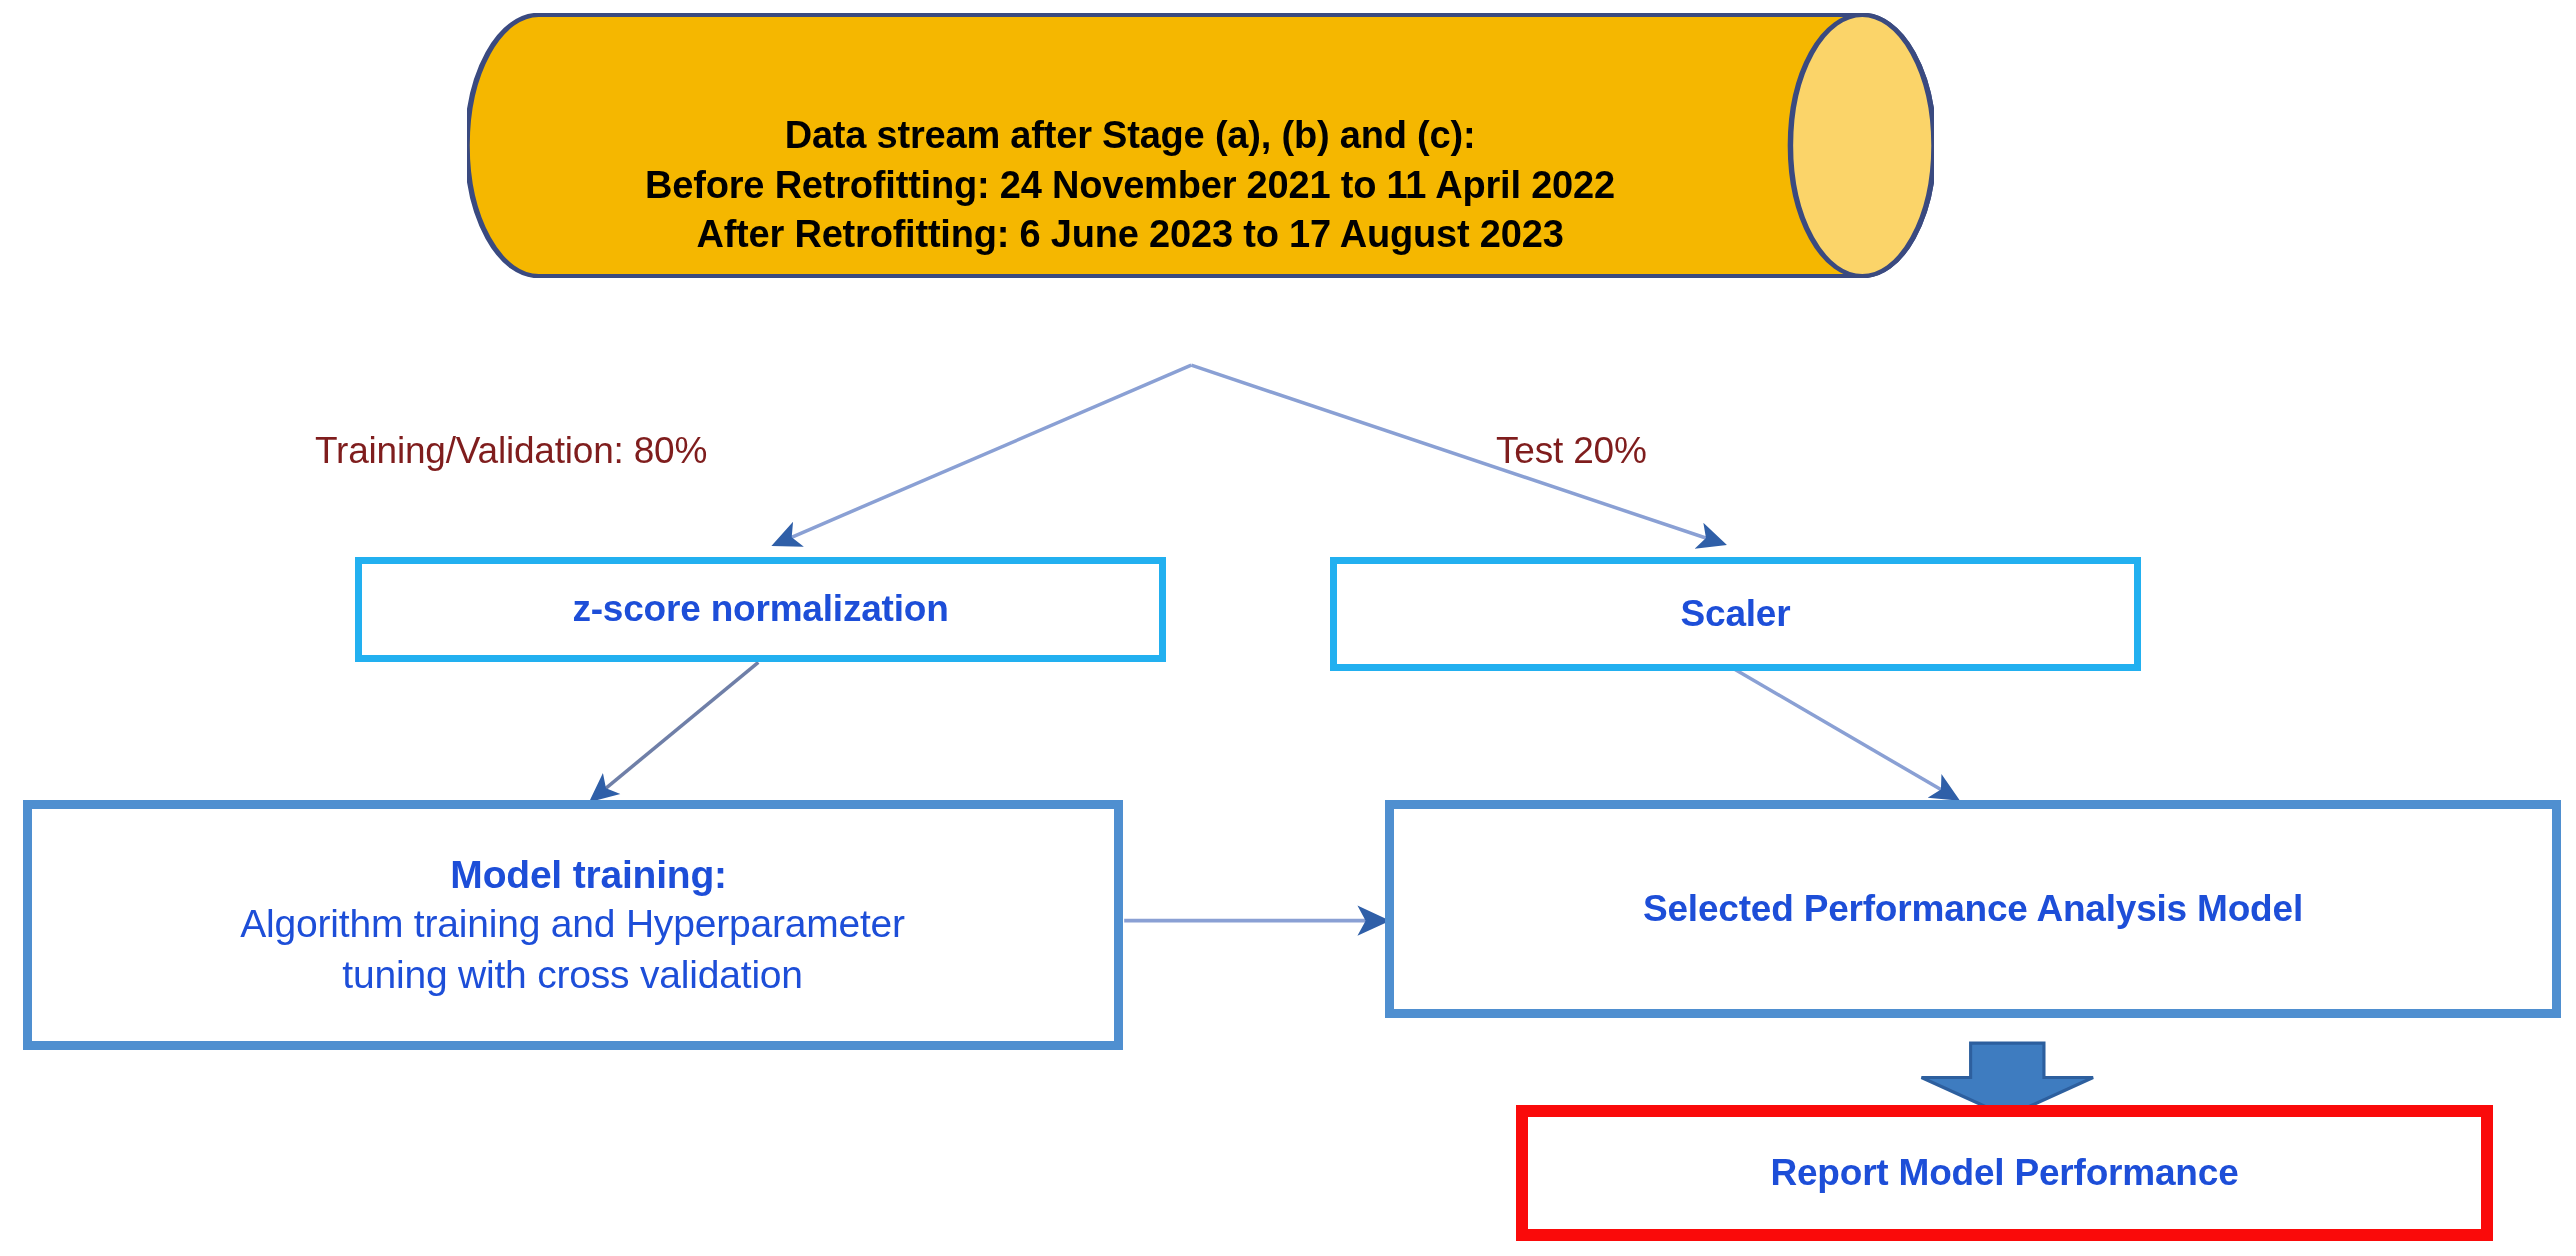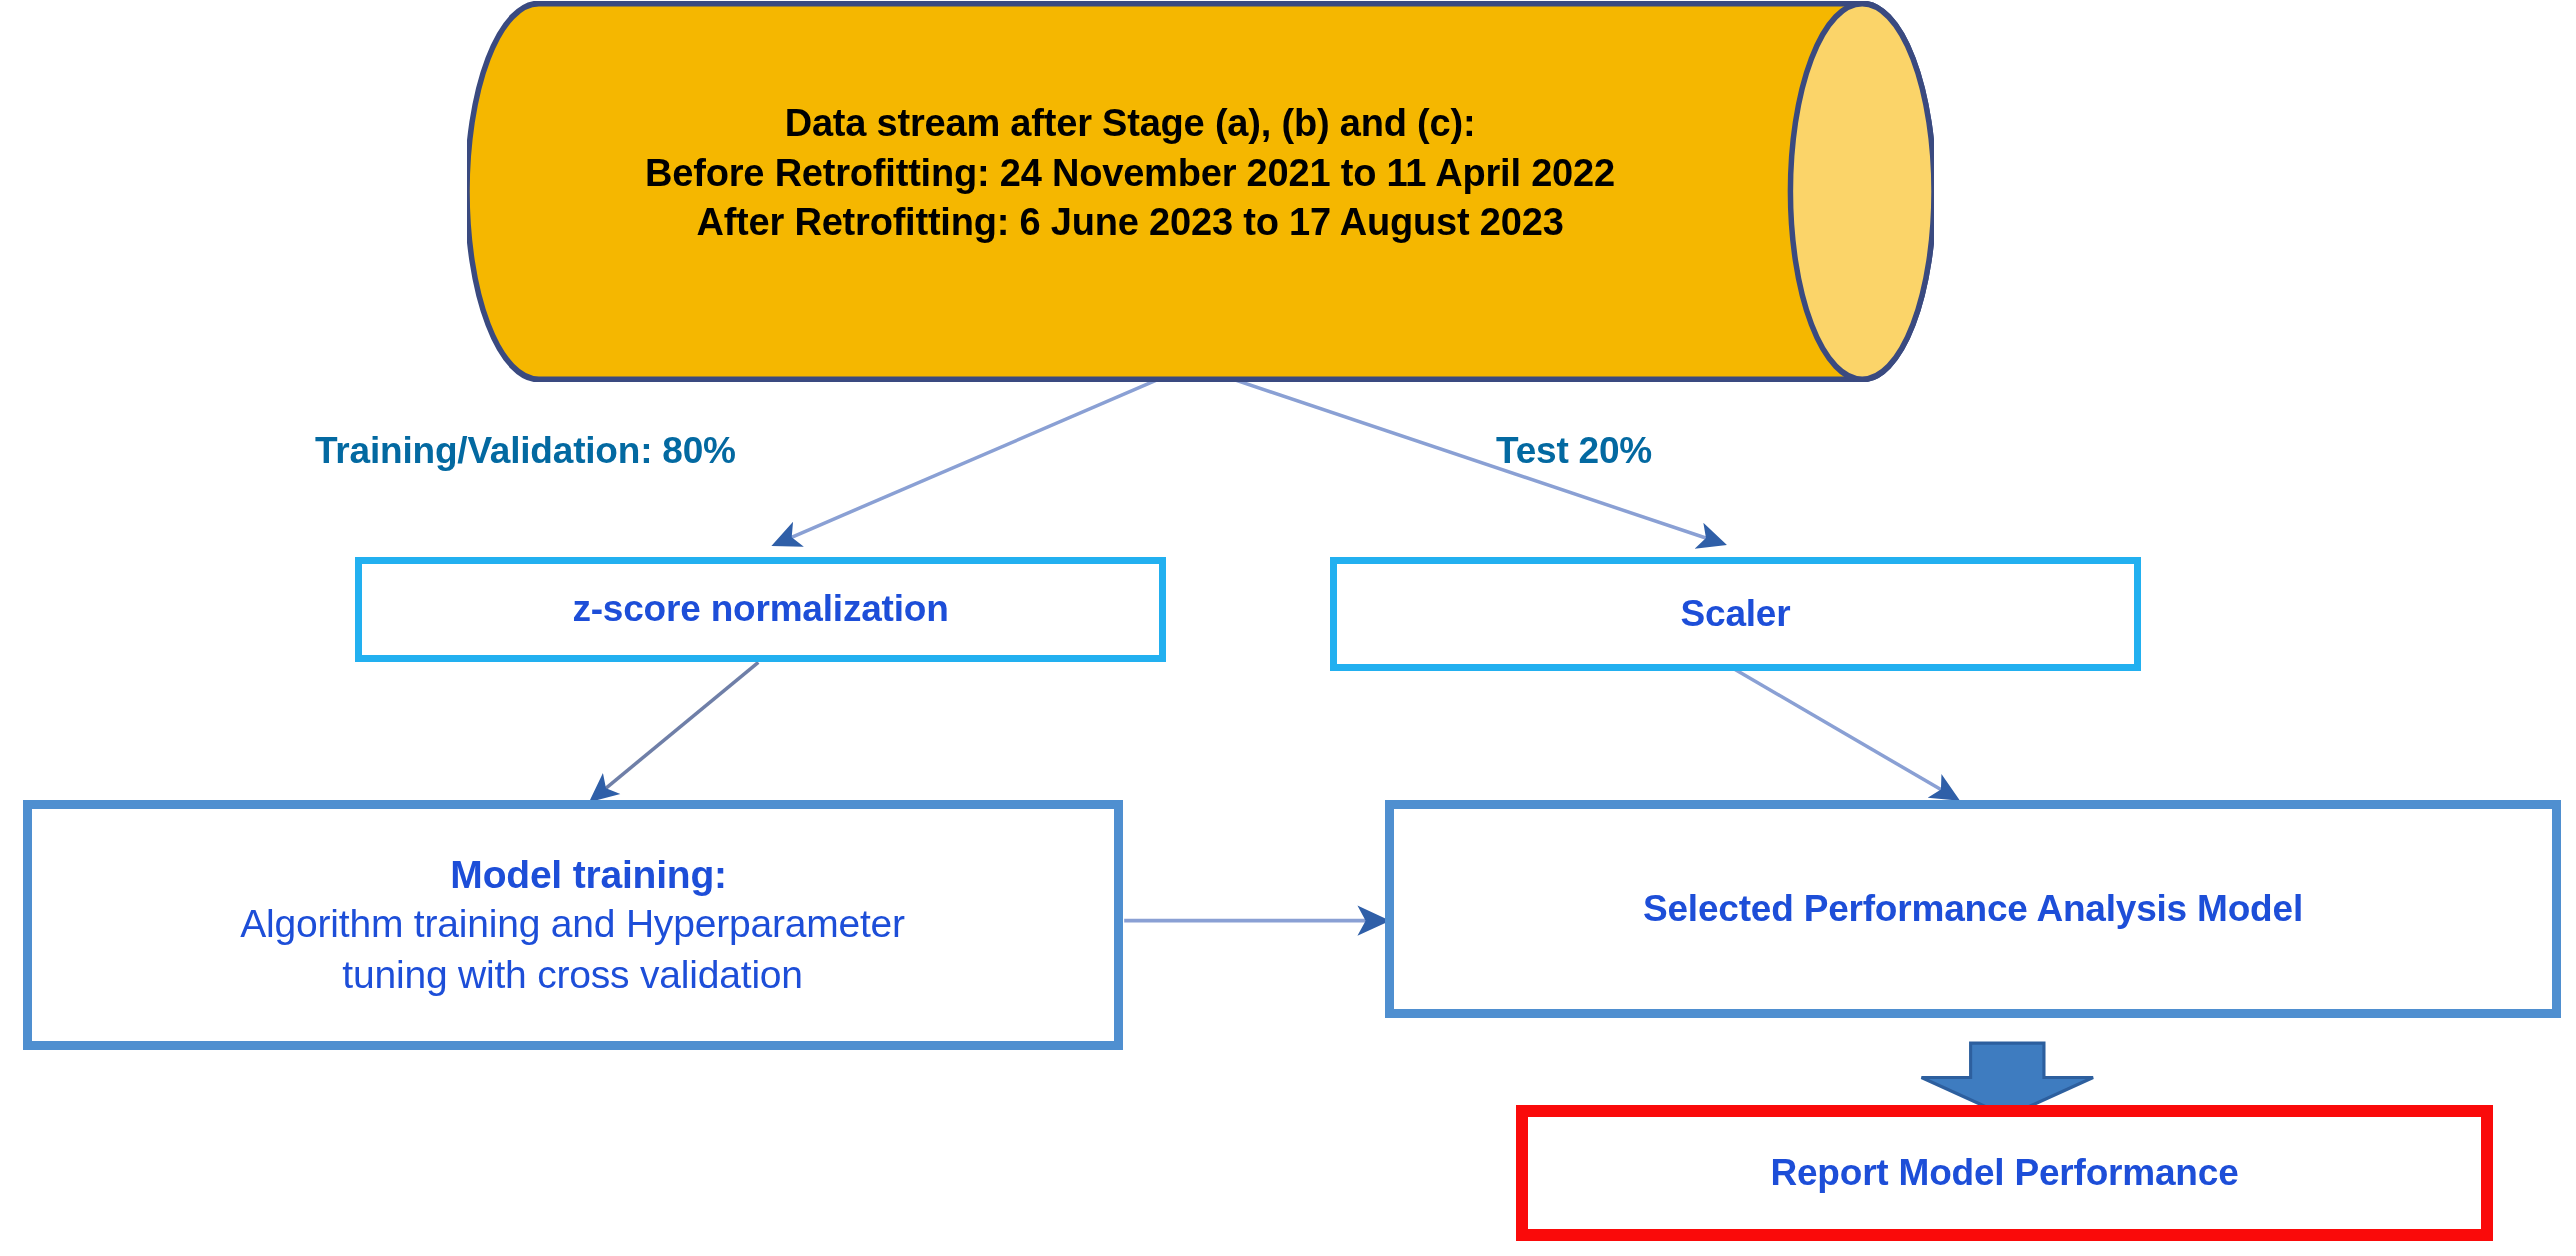--- a/index.html
+++ b/index.html
@@ -23,23 +23,23 @@
     left: 0;
     top: 0;
     width: 2576px;
     height: 1257px;
     pointer-events: none;
   }
   
   .cylinder {
     position: absolute;
     left: 467px;
-    top: 1px;
+    top: 13px;
     width: 1467px;
-    height: 381px;
+    height: 265px;
   }
   .cyl-body {
     position: absolute;
     left: 0;
     top: 0;
     width: 100%;
     height: 100%;
   }
   .cyl-text {
     position: absolute;
@@ -125,22 +125,22 @@
   }
   .mt-line2 {
     font-weight: normal;
     font-size: 39px;
     line-height: 1.3;
     letter-spacing: -0.2px;
   }
   
   .edge-label {
     position: absolute;
-    color: #0369a1;
-    font-weight: bold;
+    color: #7f1d1d;
+    font-weight: normal;
     font-size: 37px;
     letter-spacing: -0.2px;
     white-space: nowrap;
   }
   #label-train {
     left: 315px;
     top: 430px;
   }
   #label-test {
     left: 1496px;

